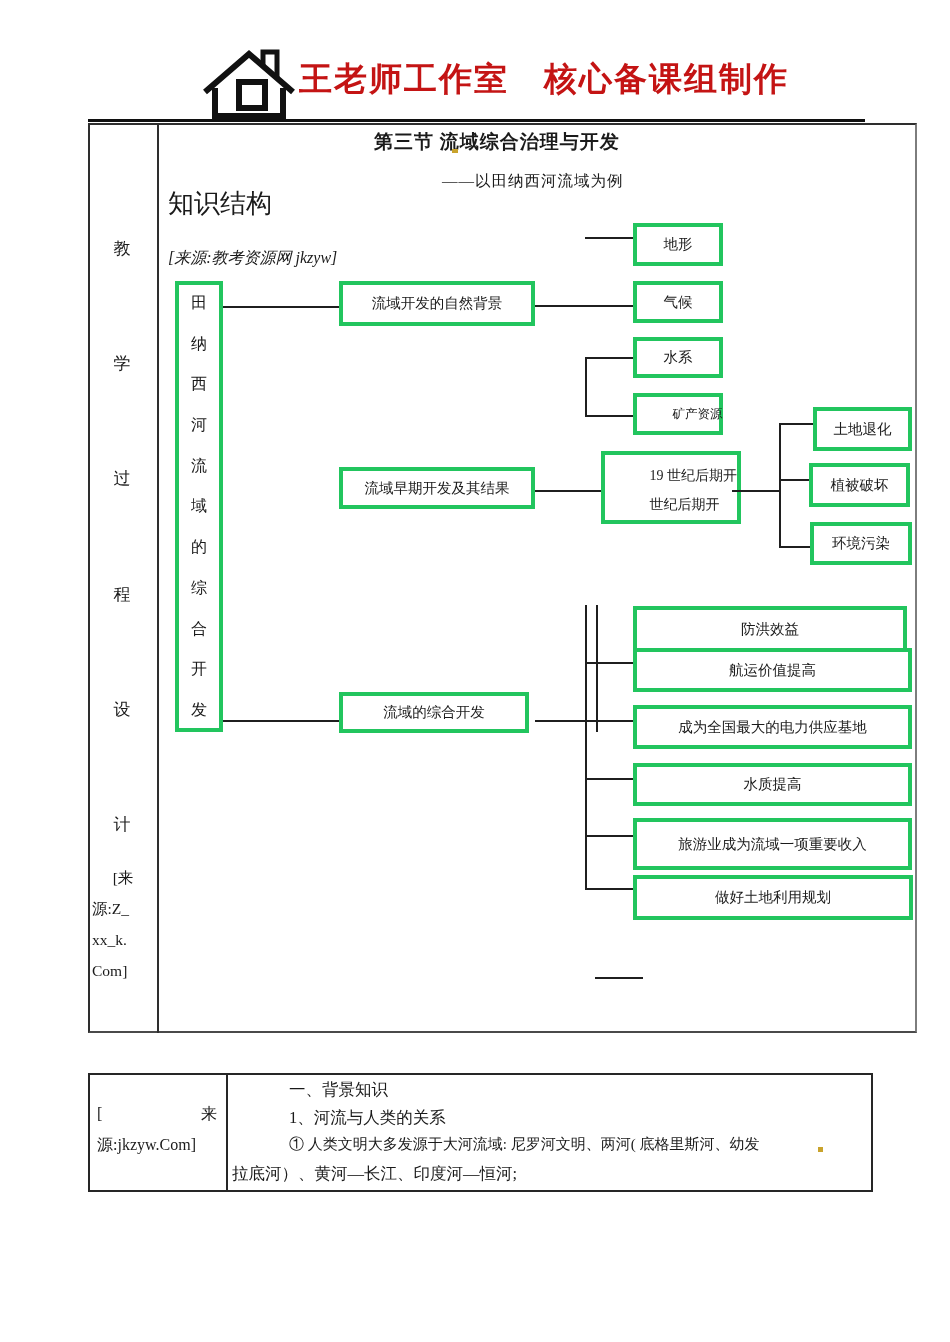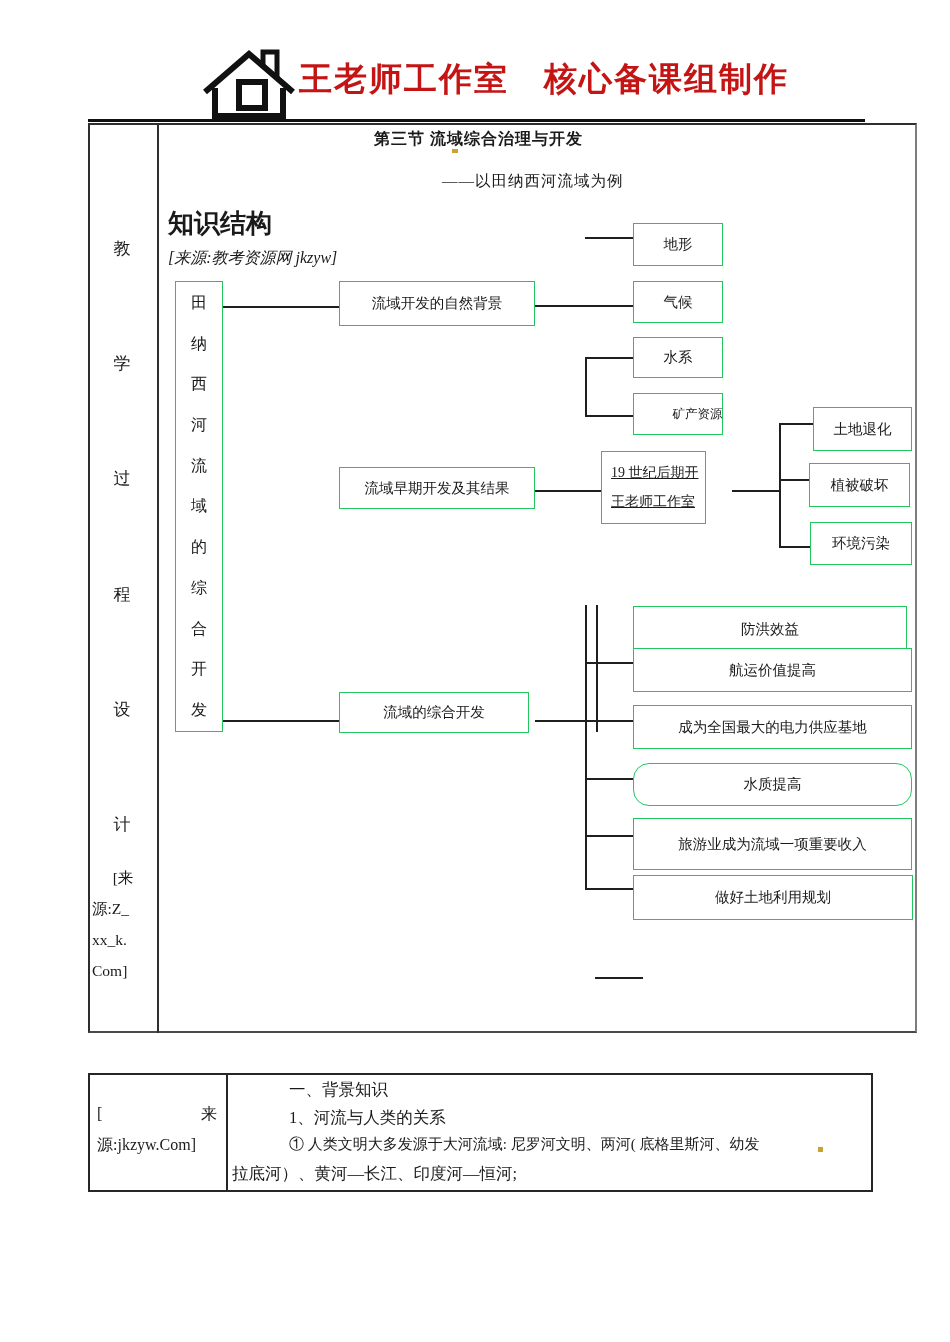--- a/index.html
+++ b/index.html
@@ -1,21 +1,21 @@
 <!DOCTYPE html>
 <html><head>
 <meta charset="utf-8">
 <style>
   html,body{margin:0;padding:0;background:#ffffff;}
   body{width:950px;height:1342px;position:relative;overflow:hidden;
        font-family:"Liberation Serif","DejaVu Serif",serif;color:#1a1a1a;}
   .abs{position:absolute;}
   .hline{position:absolute;height:2px;background:#1f1f1f;}
   .vline{position:absolute;width:2px;background:#1f1f1f;}
-  .dbox{position:absolute;border:1px solid #22c55e;background:#ffffff;
+  .dbox{position:absolute;border:4px solid #22c55e;background:#ffffff;
         display:flex;align-items:center;justify-content:center;
         font-size:14.5px;white-space:nowrap;box-sizing:border-box;}
   .vtext{display:flex;flex-direction:column;justify-content:space-between;align-items:center;}
   .vtext span{display:block;line-height:1;}
   .nowrap{white-space:nowrap;}
   .spellmark{position:absolute;background:#c9a32c;}
 </style>
 </head>
 <body>
 
@@ -43,26 +43,26 @@
     <span>计</span>
   </div>
 
 <div class="abs" style="left:92px;top:862px;width:62px;font-size:15.5px;line-height:31px;text-align:left;">
   <div style="text-align:center;">[来</div>
   <div>源:Z_</div>
   <div>xx_k.</div>
   <div>Com]</div>
 </div>
 
-<div class="abs nowrap" style="left:374px;top:129px;font-size:16px;font-weight:bold;letter-spacing:1px;">第三节 流域综合治理与开发</div>
+<div class="abs nowrap" style="left:374px;top:129px;font-size:19px;font-weight:bold;letter-spacing:1px;">第三节 流域综合治理与开发</div>
 <div class="spellmark" style="left:452px;top:149px;width:6px;height:4px;"></div>
 
 <div class="abs nowrap" style="left:442px;top:171px;font-size:15.5px;letter-spacing:1px;">——以田纳西河流域为例</div>
 
-<div class="abs nowrap" style="left:168px;top:186px;font-size:26px;font-weight:bold;margin-top:20px;">知识结构</div>
+<div class="abs nowrap" style="left:168px;top:186px;font-size:26px;font-weight:normal;">知识结构</div>
 
 <div class="abs nowrap" style="left:168px;top:248px;font-size:16px;font-style:italic;">[来源:教考资源网 jkzyw]</div>
 
 <div class="dbox" style="left:175px;top:281px;width:48px;height:451px;">
   <div class="vtext" style="height:423px;width:100%;font-size:16px;">
       <span>田</span>
       <span>纳</span>
       <span>西</span>
       <span>河</span>
       <span>流</span>
@@ -82,40 +82,40 @@
 <div class="dbox" style="left:339px;top:692px;width:190px;height:41px;">流域的综合开发</div>
 
 <div class="dbox" style="left:633px;top:223px;width:90px;height:43px;">地形</div>
 
 <div class="dbox" style="left:633px;top:281px;width:90px;height:42px;">气候</div>
 
 <div class="dbox" style="left:633px;top:337px;width:90px;height:41px;">水系</div>
 
 <div class="dbox" style="left:633px;top:393px;width:90px;height:42px;font-size:12.5px;padding-left:39px;">矿产资源</div>
 
-<div class="dbox" style="left:601px;top:451px;width:105px;height:73px;align-items:flex-start;justify-content:flex-start;text-decoration:underline;">
+<div class="dbox" style="left:601px;top:451px;width:140px;height:73px;align-items:flex-start;justify-content:flex-end;">
   <div style="padding:6px 0 0 9px;font-size:14px;line-height:29px;">
     <div>19 世纪后期开</div>
-    <div>王老师工作室</div>
+    <div>世纪后期开</div>
   </div>
 </div>
 
 <div class="dbox" style="left:813px;top:407px;width:99px;height:44px;">土地退化</div>
 
 <div class="dbox" style="left:809px;top:463px;width:101px;height:44px;">植被破坏</div>
 
 <div class="dbox" style="left:810px;top:522px;width:102px;height:43px;">环境污染</div>
 
 <div class="dbox" style="left:633px;top:592px;width:274px;height:46px;margin-top:14px;">防洪效益</div>
 
 <div class="dbox" style="left:633px;top:648px;width:279px;height:44px;">航运价值提高</div>
 
 <div class="dbox" style="left:633px;top:705px;width:279px;height:44px;">成为全国最大的电力供应基地</div>
 
-<div class="dbox" style="left:633px;top:763px;width:279px;height:43px;border-radius:16px;">水质提高</div>
+<div class="dbox" style="left:633px;top:763px;width:279px;height:43px;">水质提高</div>
 
 <div class="dbox" style="left:633px;top:818px;width:279px;height:52px;">旅游业成为流域一项重要收入</div>
 
 <div class="dbox" style="left:633px;top:875px;width:280px;height:45px;">做好土地利用规划</div>
 
 <div class="hline" style="left:223px;top:306px;width:116px;"></div>
 <div class="hline" style="left:535px;top:305px;width:98px;"></div>
 <div class="hline" style="left:585px;top:237px;width:48px;"></div>
 <div class="vline" style="left:585px;top:357px;height:60px;"></div>
 <div class="hline" style="left:585px;top:357px;width:48px;"></div>

